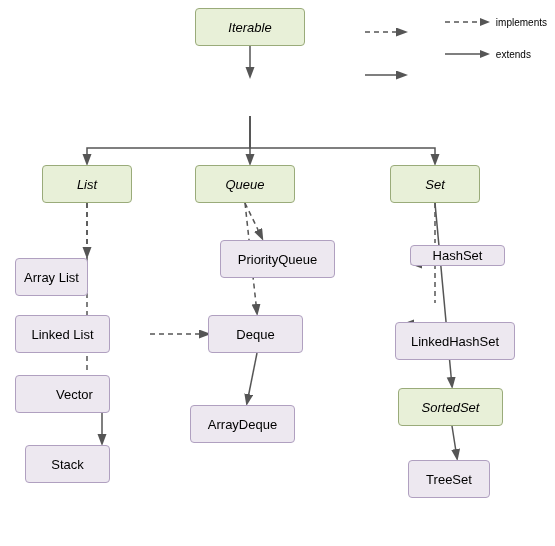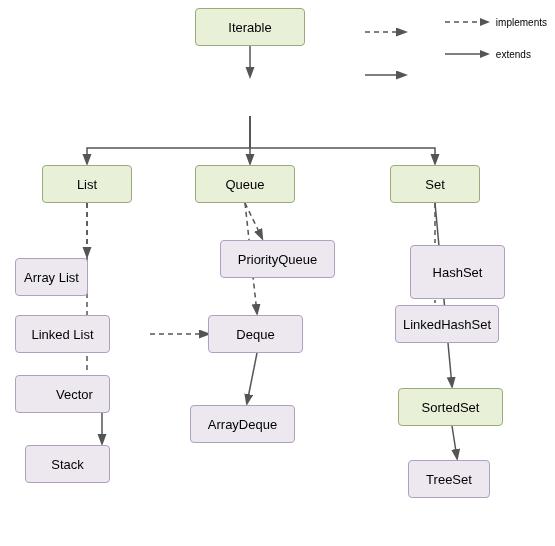--- a/index.html
+++ b/index.html
@@ -26,20 +26,21 @@
       text-align: center;
       display: flex;
       align-items: center;
       justify-content: center;
       font-size: 13px;
     }
 
     .node-green {
       background: #e8f0d8;
       border-color: #9aab7a;
+      font-style: italic;
     }
 
     .node-purple {
       background: #ede8f0;
       border-color: #b0a0c0;
     }
 
     svg.arrows {
       position: absolute;
       top: 0;
@@ -168,25 +169,25 @@
   </div>
 
   <div class="node node-purple" style="left:208px; top:315px; width:95px; height:38px;">
     <span>Deque</span>
   </div>
 
   <div class="node node-purple" style="left:190px; top:405px; width:105px; height:38px;">
     <span>ArrayDeque</span>
   </div>
 
-  <div class="node node-purple" style="left:410px; top:245px; width:95px; height:54px;">
+  <div class="node node-purple" style="left:410px; top:245px; width:95px; height:21px;">
     <span>HashSet</span>
   </div>
 
-  <div class="node node-purple" style="left:395px; top:305px; width:104px; height:38px;">
+  <div class="node node-purple" style="left:395px; top:322px; width:120px; height:38px;">
     <span>LinkedHashSet</span>
   </div>
 
   <div class="node node-green" style="left:398px; top:388px; width:105px; height:38px;">
     <span>SortedSet</span>
   </div>
 
   <div class="node node-purple" style="left:408px; top:460px; width:82px; height:38px;">
     <span>TreeSet</span>
   </div>

